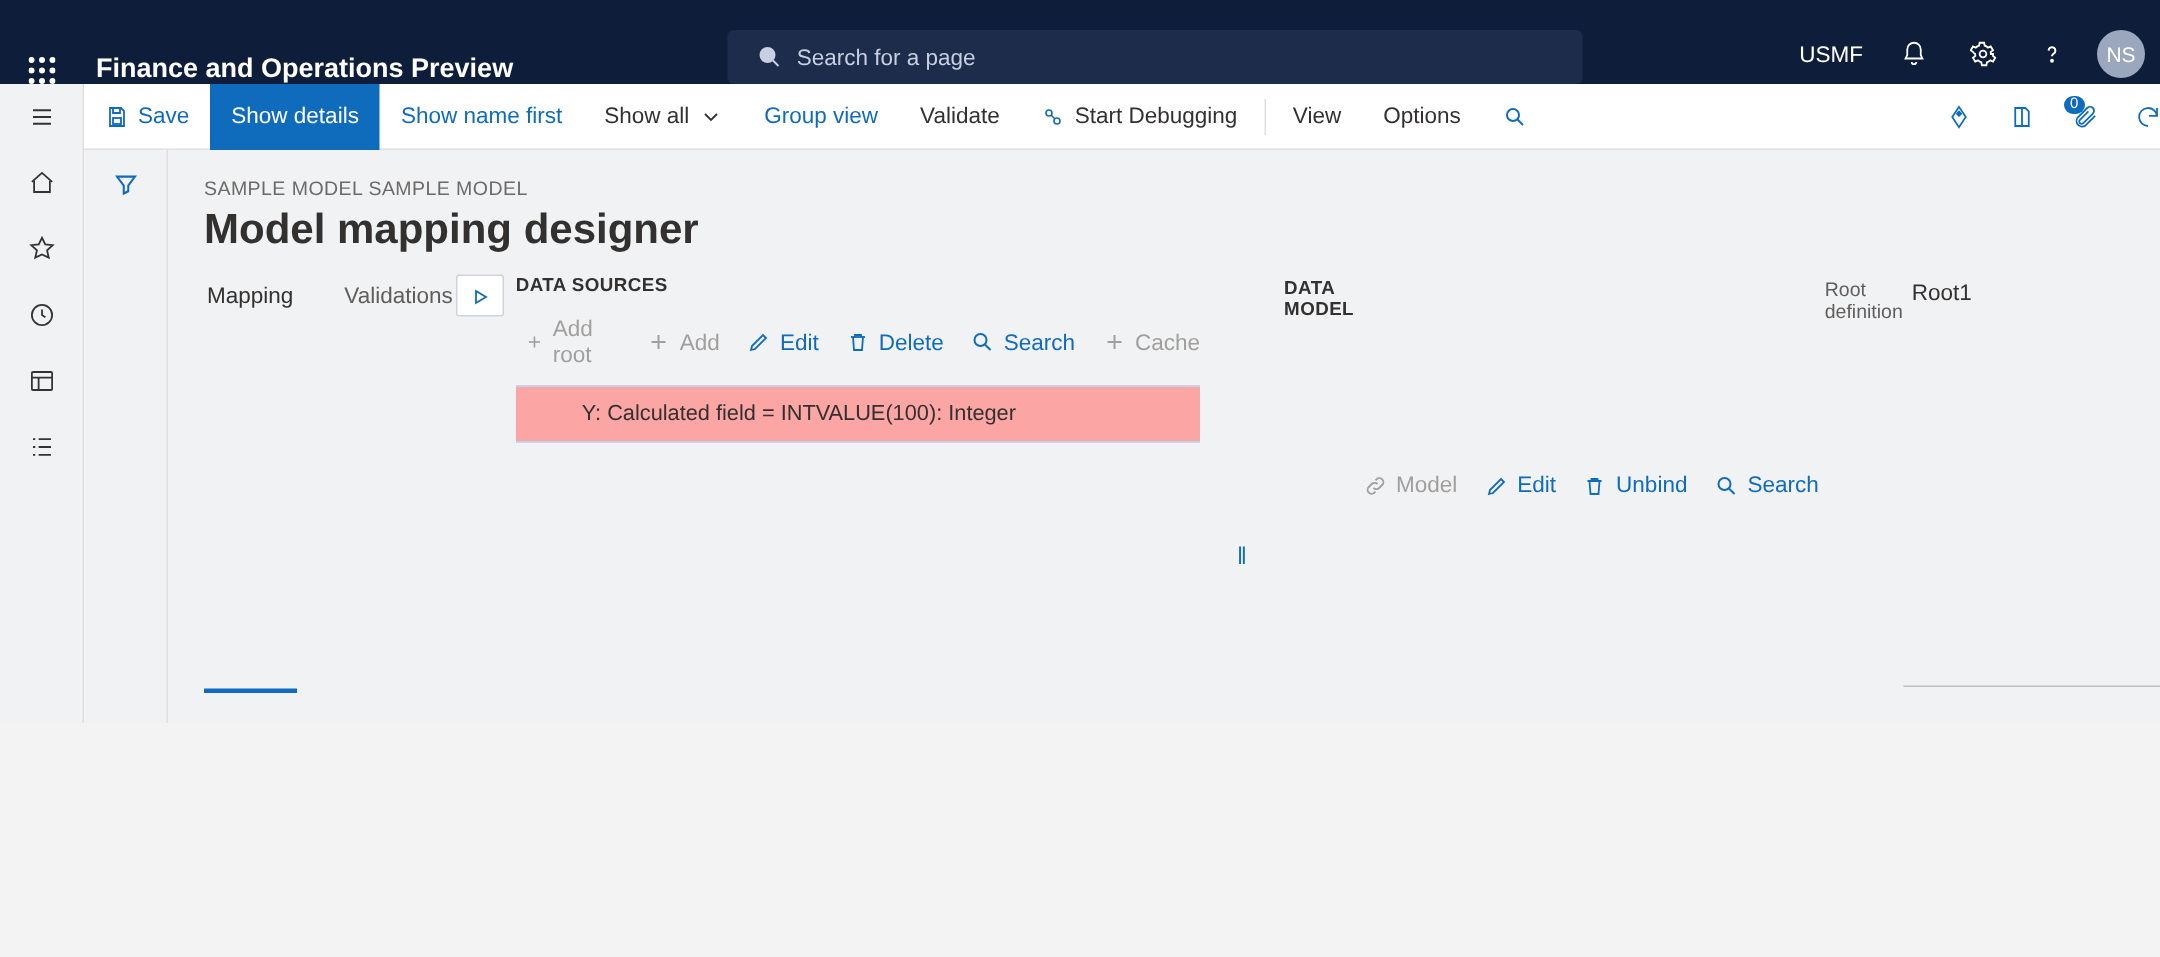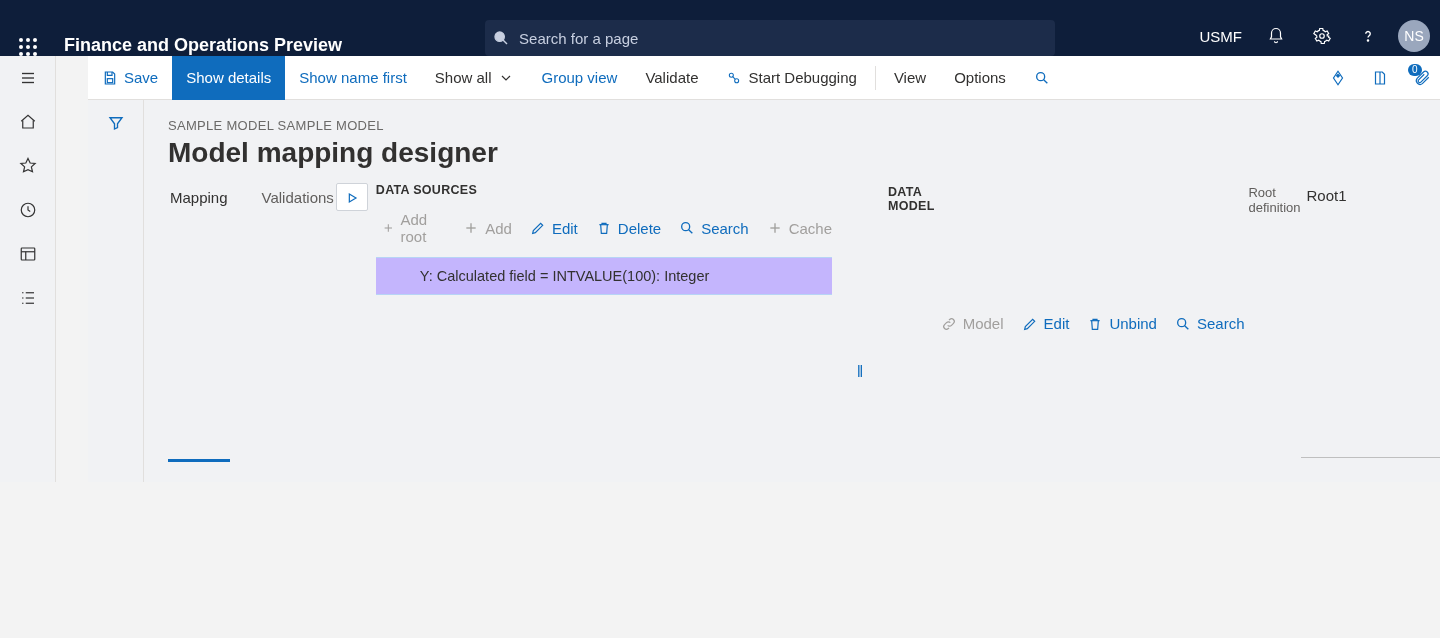--- a/index.html
+++ b/index.html
@@ -3,32 +3,32 @@
   <meta charset="utf-8">
   <style>
     * { box-sizing: border-box; margin: 0; padding: 0; }
     html, body { width: 1440px; height: 638px; font-family: "Segoe UI", Arial, sans-serif; background: #f3f3f3; overflow: hidden; }
     
     
     .topbar { background: #0e1e3a; color: #fff; height: 56px; display: flex; align-items: flex-end; }
     .waffle { width: 56px; display:flex; align-items:center; justify-content:center; }
     .waffle svg { width:18px; height:18px; fill:#fff; }
     .app-title { font-size: 18px; font-weight:600; padding: 0 8px; white-space:nowrap; }
-    .searchbox { flex: 0 0 570px; margin-left: 135px; height:36px; background:#1c2c4a; border-radius:4px; display:flex; align-items:center; padding:0 8px; color:#c7cfe0; }
+    .searchbox { flex: 0 0 570px; margin-left: 135px; height:36px; background:#1c2c4a; border-radius:4px; display:flex; align-items:center; padding:0 20px; color:#c7cfe0; }
     .searchbox svg { width:16px; height:16px; fill:#c7cfe0; margin-right:10px; stroke:#c7cfe0; }
     .searchbox span { font-size:15px; }
     .top-spacer { flex:1; }
     .top-right { display:flex; align-items:center; gap: 6px; padding-right:10px; }
     .top-item { width:40px; height:40px; display:flex; align-items:center; justify-content:center; color:#fff; }
     .top-item svg { width:18px; height:18px; }
     .company-code { font-size:15px; padding:0 8px; }
     .avatar { width:32px; height:32px; border-radius:50%; background:#9aa7bd; color:#fff; display:flex; align-items:center; justify-content:center; font-size:14px; margin-left:4px;}
     
     
-    .frame { display:flex; height:426px;gap:32px; }
+    .frame { display:flex; height:426px; }
     .leftpane { width:56px; min-width:56px; background:#f1f2f4; border-right:1px solid #e1dfdd; display:flex; flex-direction:column; }
     .leftpane .nav-btn { height:44px; display:flex; align-items:center; justify-content:center; color:#333; }
     .leftpane .nav-btn svg { width:18px; height:18px; }
     .leftpane .hamburger { height:44px; }
     
     .workspace { flex:1; display:flex; flex-direction:column; }
     
     
     .actionbar { height:44px; background:#fff; border-bottom:1px solid #e1dfdd; display:flex; align-items:center; font-size:15px; }
     .ab-item { height:44px; display:flex; align-items:center; padding:0 14px; gap:6px; white-space:nowrap; }
@@ -68,21 +68,21 @@
     .col-left-main { flex:1; min-width:0; }
     
     .section-header { font-size:12.5px; font-weight:700; color:#323130; letter-spacing:0.3px; margin-bottom:10px; }
     
     .ds-toolbar, .dm-toolbar { display:flex; align-items:center; gap:18px; padding:4px 0 12px 6px; font-size:15px;}
     .tbtn { display:flex; align-items:center; gap:6px; cursor:pointer; }
     .tbtn.blue { color:#0f6cbd; }
     .tbtn.disabled { color:#a19f9d; }
     .tbtn svg { width:16px; height:16px; }
     
-    .list-row { background:#c4b5fd; border:1px solid #b7d4f5; border-left:none; border-right:none; padding:10px 10px 10px 44px; font-size:14.5px; color:#323130; }
+    .list-row { background:#fca5a5; border:1px solid #b7d4f5; border-left:none; border-right:none; padding:10px 10px 10px 44px; font-size:14.5px; color:#323130; }
     
     .field-label { font-size:13px; color:#605e5c; margin: 2px 0 4px 4px; }
     .field-value { font-size:15px; color:#323130; border-bottom:1px solid #bfbfbf; display:inline-block; min-width:180px; padding:4px 6px; margin-bottom:14px;}
     
   </style>
 </head>
 <body>
 
 <div class="topbar">
   <div class="waffle">

